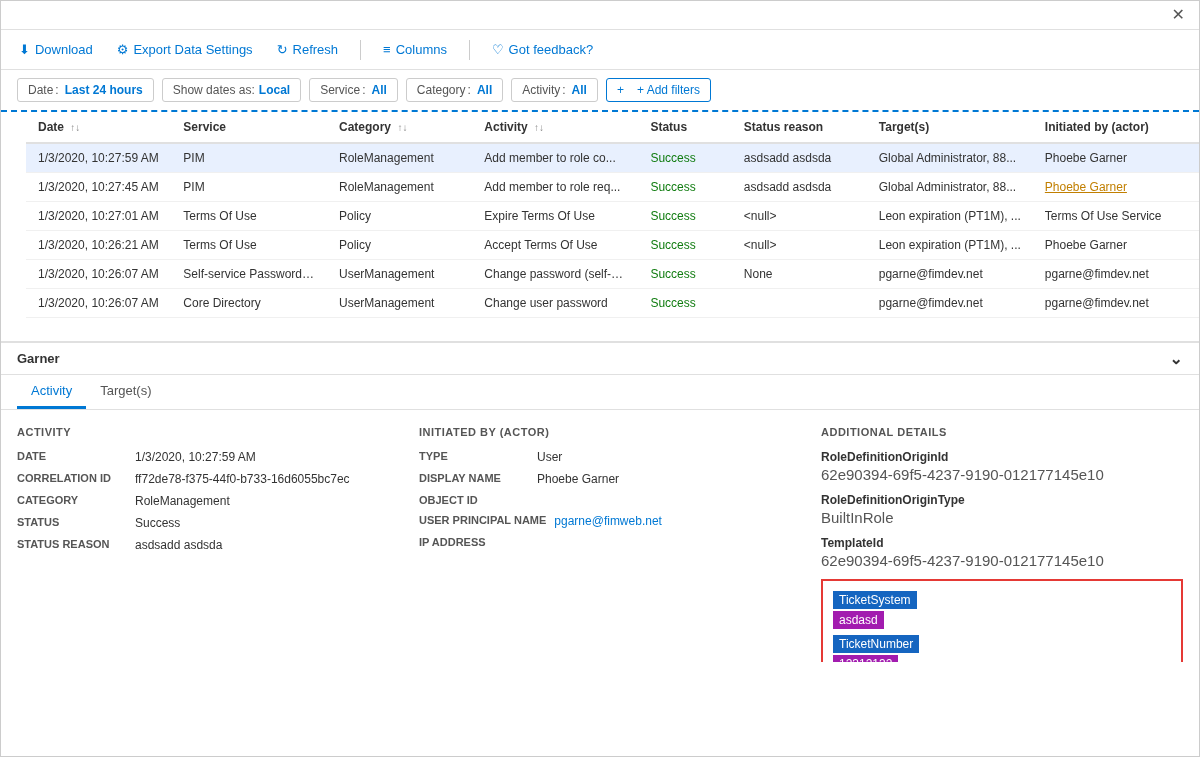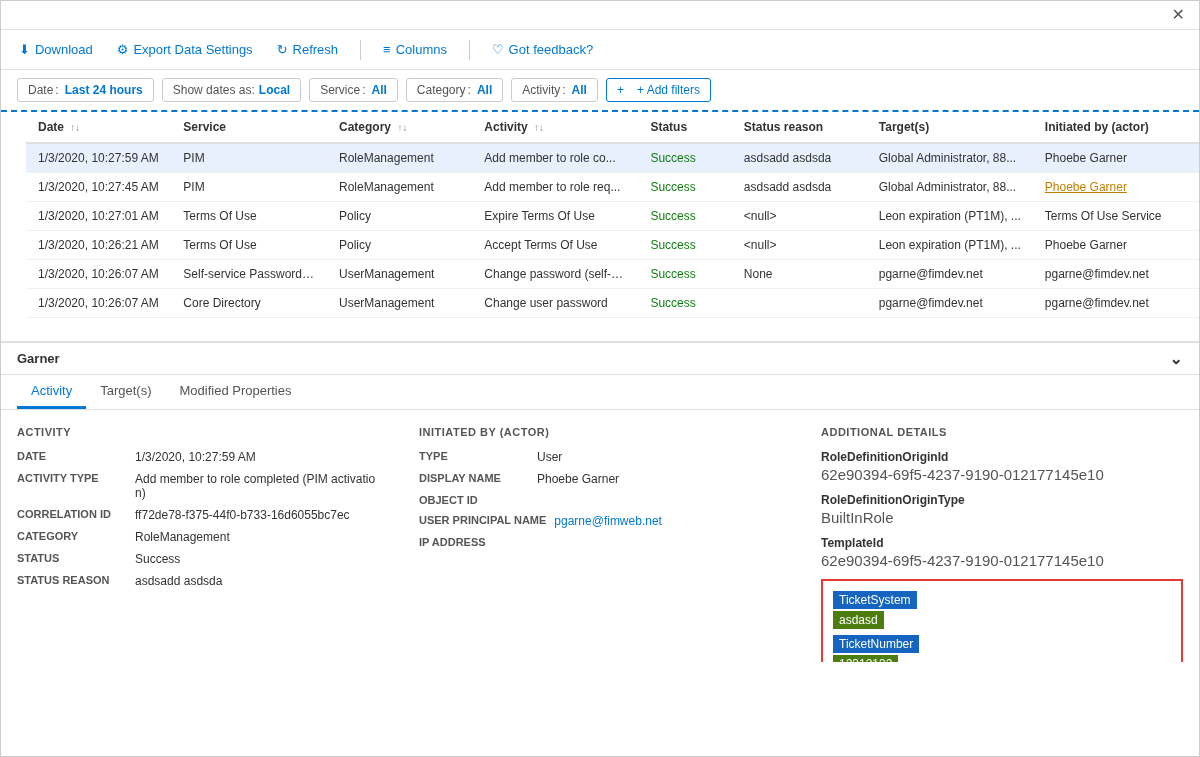--- a/index.html
+++ b/index.html
@@ -262,21 +262,21 @@
     .highlight-key {
       background: #1565c0;
       color: #fff;
       padding: 2px 6px;
       font-size: 12px;
       display: inline-block;
       margin-bottom: 2px;
     }
 
     .highlight-val {
-      background: #4d7c0f;
+      background: #a21caf;
       color: #fff;
       padding: 2px 6px;
       font-size: 12px;
       display: inline-block;
     }
 
     .additional-list { font-size: 12px; }
     .additional-item { margin-bottom: 10px; }
     .additional-item-key { font-weight: 600; color: #333; margin-bottom: 2px; }
     .additional-item-val { color: #555; font-size: 15px; }
@@ -434,33 +434,28 @@
   </div>
 
   <div class="details-panel">
     <div class="details-header">
       <span>Garner</span>
       <span class="chevron-down">⌄</span>
     </div>
     <div class="details-tabs">
       <div class="details-tab active">Activity</div>
       <div class="details-tab">Target(s)</div>
-      <div class="details-tab">Modified Properties</div>
     </div>
     <div class="details-body">
 
       <div class="details-section">
         <div class="details-section-title">ACTIVITY</div>
         <div class="detail-row">
           <span class="detail-label">DATE</span>
           <span class="detail-value">1/3/2020, 10:27:59 AM</span>
-        </div>
-        <div class="detail-row">
-          <span class="detail-label">ACTIVITY TYPE</span>
-          <span class="detail-value">Add member to role completed (PIM activation)</span>
         </div>
         <div class="detail-row">
           <span class="detail-label">CORRELATION ID</span>
           <span class="detail-value">ff72de78-f375-44f0-b733-16d6055bc7ec</span>
         </div>
         <div class="detail-row">
           <span class="detail-label">CATEGORY</span>
           <span class="detail-value">RoleManagement</span>
         </div>
         <div class="detail-row">

